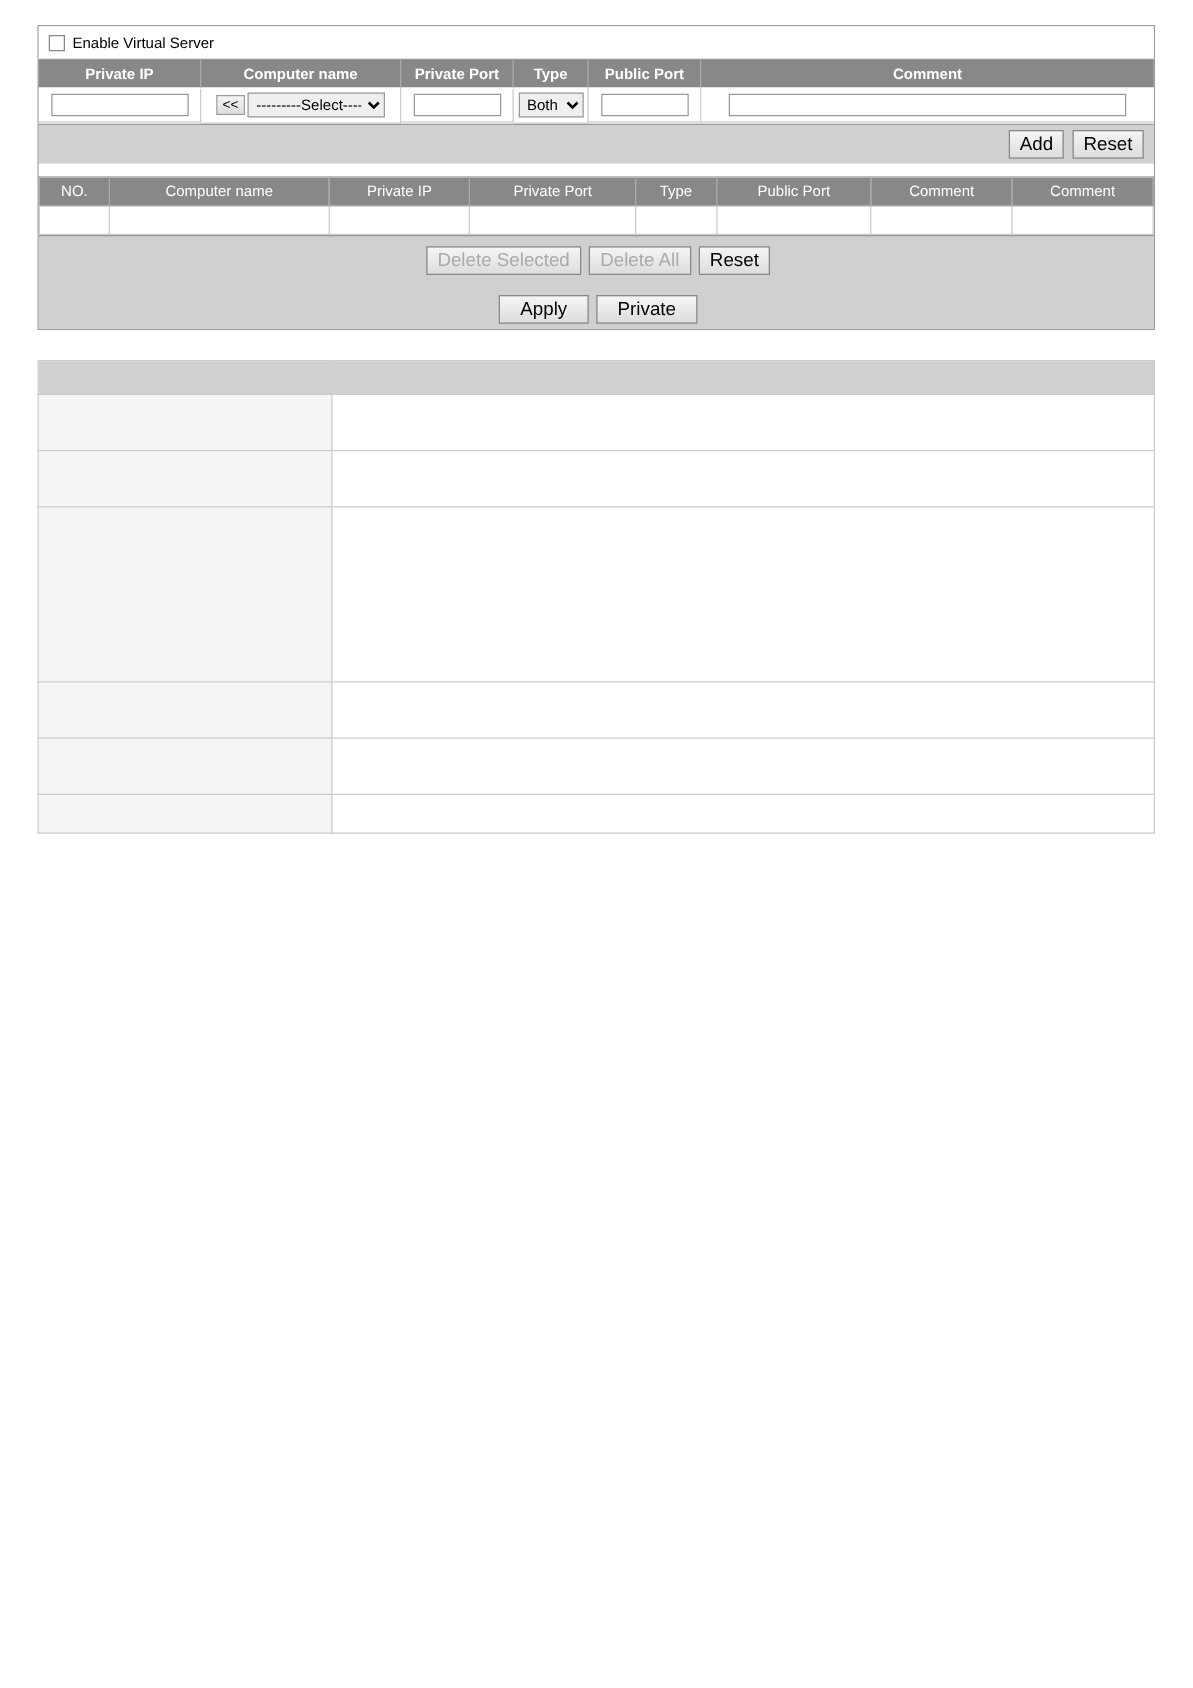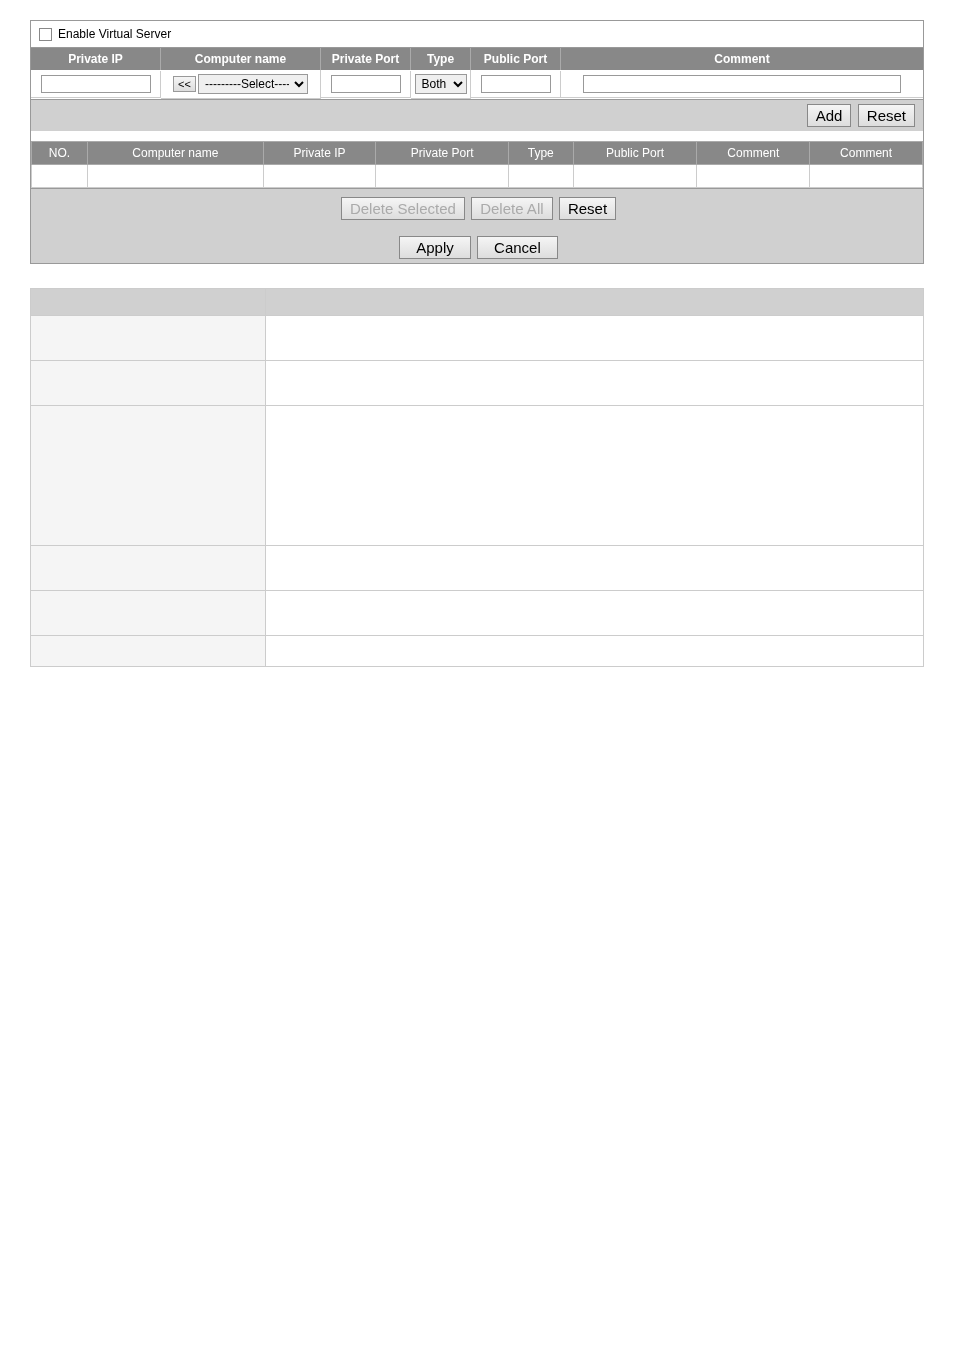--- a/index.html
+++ b/index.html
@@ -281,21 +281,21 @@
     </table>
 
     <div class="cvst-bottom-actions">
       <button class="btn" style="color:#aaa;">Delete Selected</button>
       <button class="btn" style="color:#aaa;">Delete All</button>
       <button class="btn">Reset</button>
     </div>
 
     <div class="apply-cancel-row">
       <button class="btn" style="padding:2px 16px;text-align:center;">Apply</button>
-      <button class="btn" style="padding:2px 16px;">Cancel</button>
+      <button class="btn" style="padding:2px 16px;">Private</button>
     </div>
 
   </div>
 
   <table class="info-table">
     <thead>
       <tr>
         <th>&nbsp;</th>
         <th>&nbsp;</th>
       </tr>

